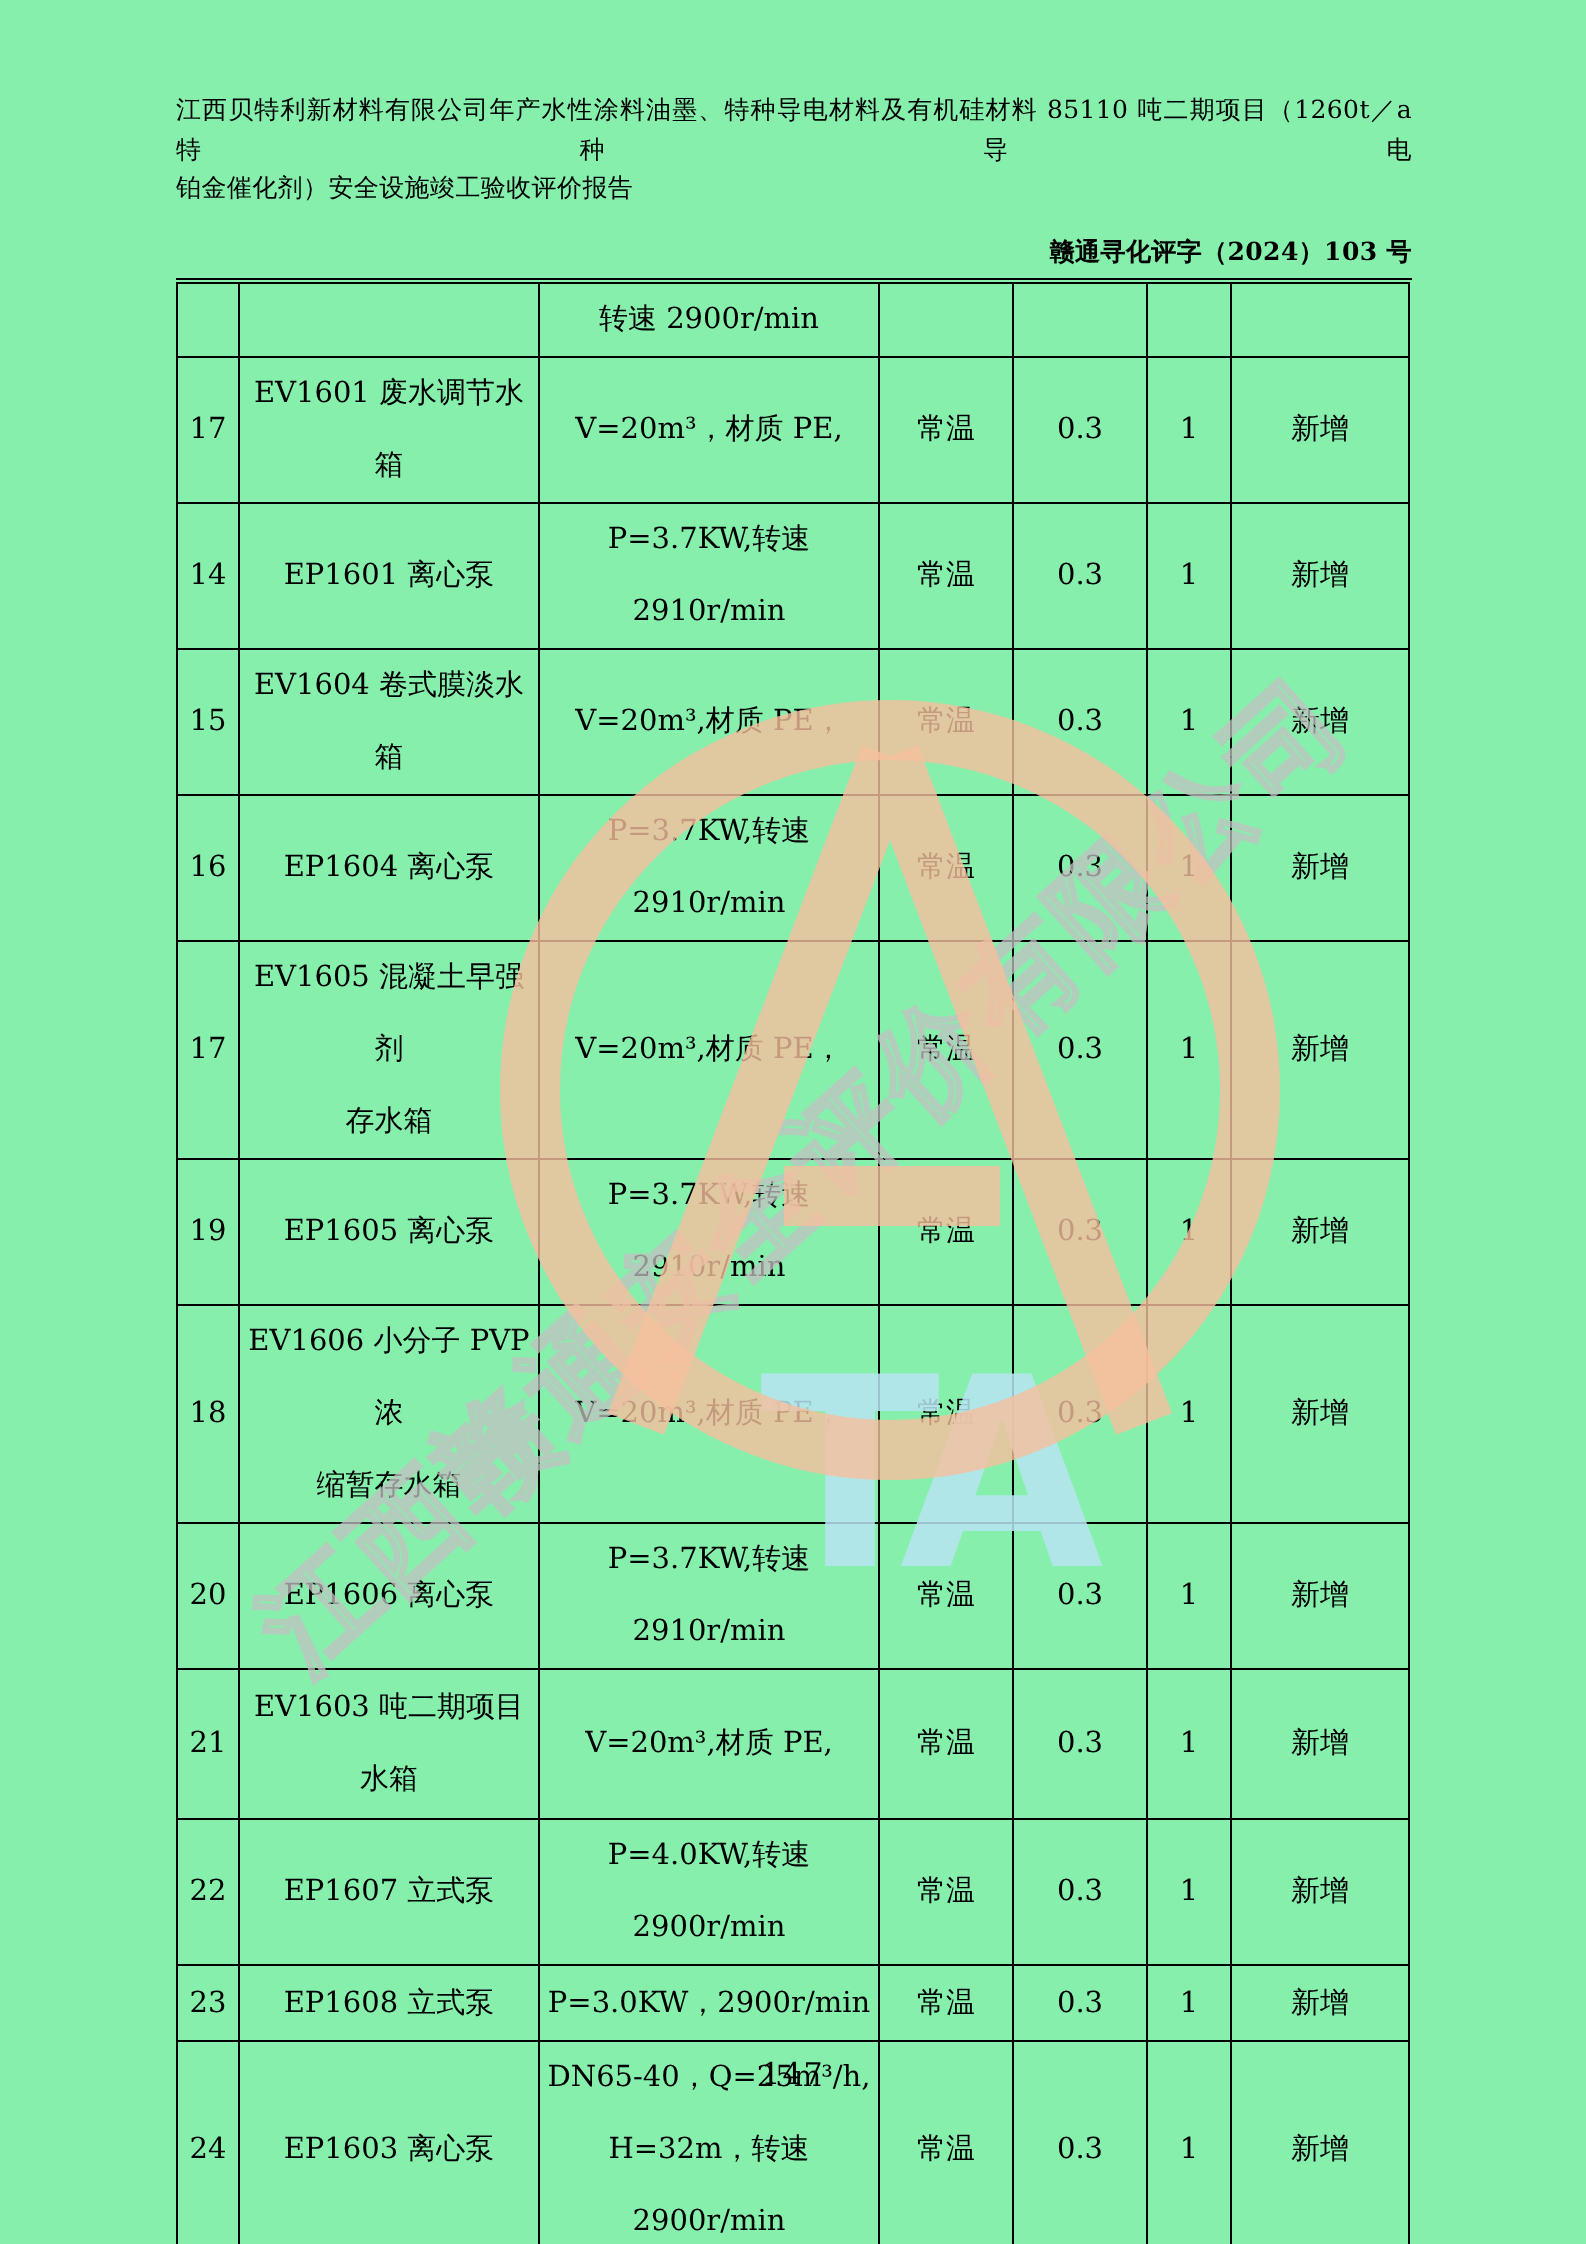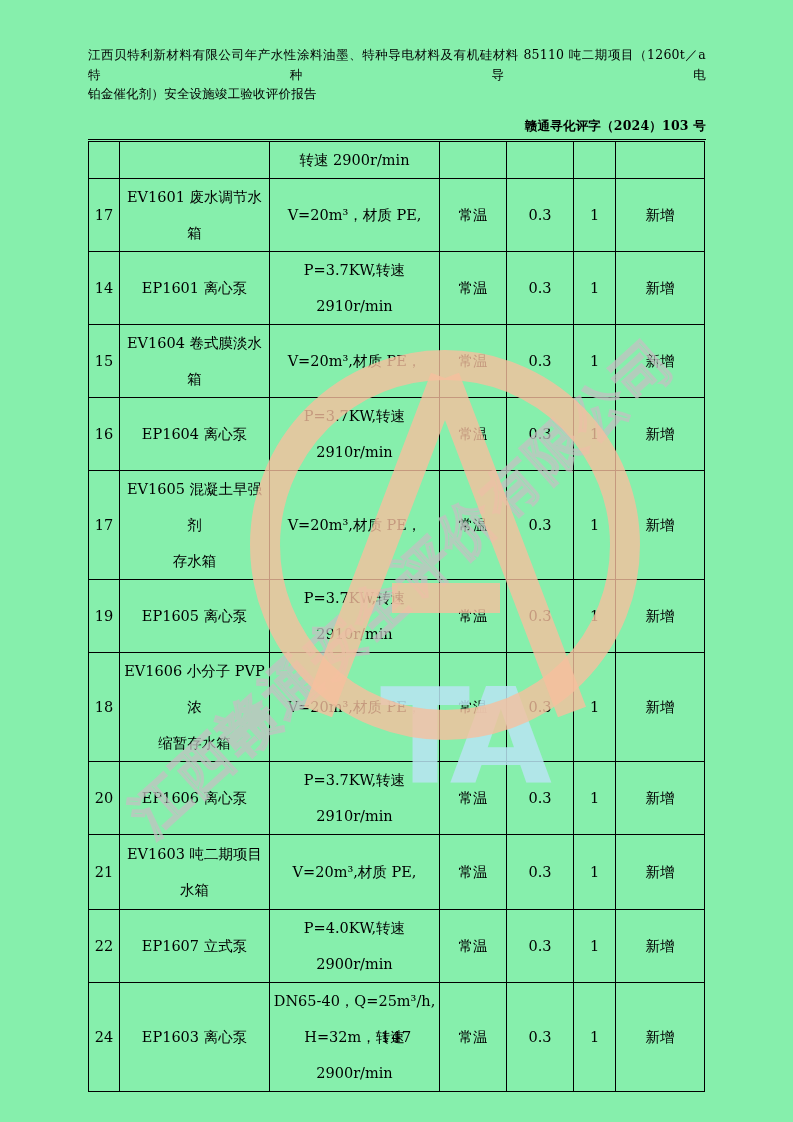--- a/index.html
+++ b/index.html
@@ -158,20 +158,29 @@
       </tr>
       <tr class="h1">
         <td>22</td>
         <td>EP1607 立式泵</td>
         <td>P=4.0KW,转速 2900r/min</td>
         <td>常温</td>
         <td>0.3</td>
         <td>1</td>
         <td>新增</td>
       </tr>
+      <tr class="h1">
+        <td>23</td>
+        <td>EP1608 立式泵</td>
+        <td>P=3.0KW，2900r/min</td>
+        <td>常温</td>
+        <td>0.3</td>
+        <td>1</td>
+        <td>新增</td>
+      </tr>
       <tr class="h2b">
         <td>24</td>
         <td>EP1603 离心泵</td>
         <td>DN65-40，Q=25m³/h,
 H=32m，转速 2900r/min</td>
         <td>常温</td>
         <td>0.3</td>
         <td>1</td>
         <td>新增</td>
       </tr>

